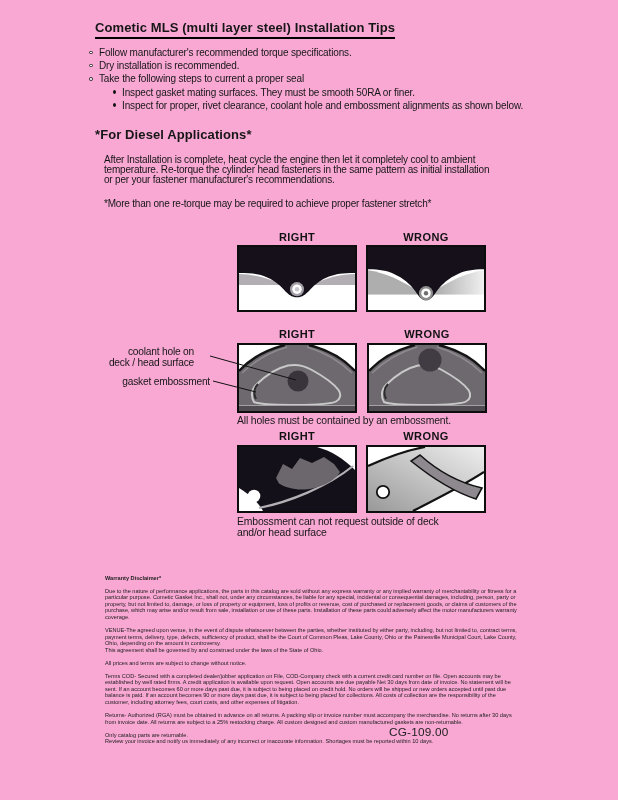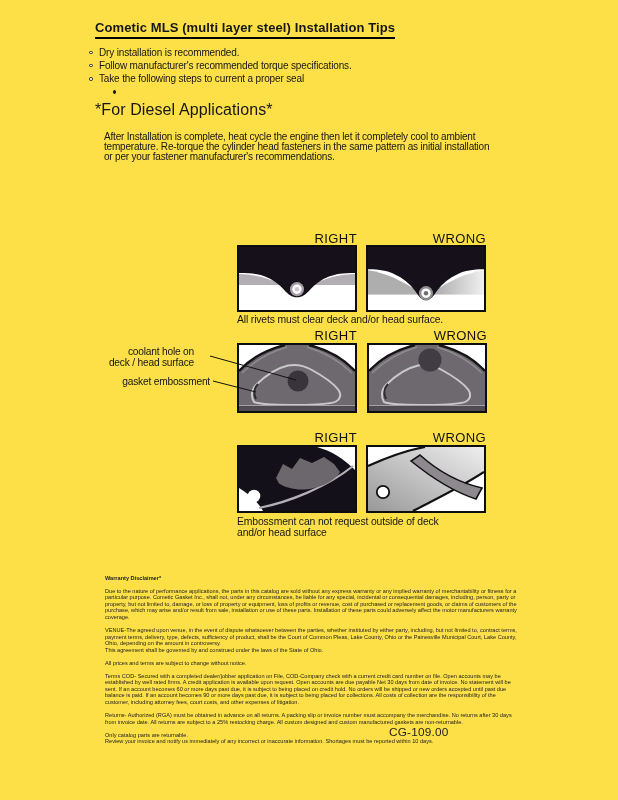--- a/index.html
+++ b/index.html
@@ -1,34 +1,34 @@
 <!DOCTYPE html>
 <html><head>
 <meta charset="utf-8">
 <style>
   html,body{margin:0;padding:0;background:#fff;}
-  .page{position:relative;width:618px;height:800px;background:#fde047;overflow:hidden;
+  .page{position:relative;width:618px;height:800px;background:#f9a8d4;overflow:hidden;
         font-family:"Liberation Sans", sans-serif;color:#161616;}
 
   
   .content{position:absolute;left:88px;top:18px;width:474px;}
   .title{display:inline-block;margin-left:7px;font-size:13px;font-weight:bold;letter-spacing:.1px;
          border-bottom:2px solid #000;padding-bottom:2px;}
   .bullets{margin-top:7px;}
   .bullet{position:relative;font-size:10px;letter-spacing:-.15px;line-height:13.2px;padding-left:11px;}
   .bullet .dot{position:absolute;left:1px;top:4.6px;width:3.6px;height:3.6px;
                border:1px solid #222;border-radius:50%;box-sizing:border-box;background:#fff;}
   .bullet.l2{padding-left:34px;}
   .bullet.l2 .dot{left:25px;width:3.4px;height:3.4px;background:#111;border-color:#111;}
-  .diesel-heading{margin:15px 0 7px 7px;font-size:16px;font-weight:normal;letter-spacing:.1px;}
+  .diesel-heading{margin:15px 0 7px 7px;font-size:13px;font-weight:bold;letter-spacing:.1px;}
   .para{margin:9px 0 0 7px;font-size:10px;letter-spacing:-.2px;line-height:10.2px;white-space:pre-line;}
   .para.gap{margin-top:13px;margin-left:16px;}
 
   
-  .dg-header{position:absolute;width:120px;text-align:right;font-size:13px;letter-spacing:.4px;color:#111;}
+  .dg-header{position:absolute;width:120px;text-align:center;font-size:11px;letter-spacing:.4px;color:#111;font-weight:bold;}
   .panel{position:absolute;width:120px;border:2.2px solid #0d0d0d;box-sizing:border-box;background:#fff;}
   .panel svg{display:block;width:100%;height:100%;}
   .caption{position:absolute;left:237px;font-size:10.4px;letter-spacing:-.15px;line-height:11.2px;white-space:pre-line;}
   .ann{position:absolute;text-align:right;font-size:10.2px;letter-spacing:-.2px;line-height:11px;white-space:pre-line;}
   .overlay{position:absolute;left:0;top:0;width:618px;height:800px;pointer-events:none;}
 
   
   .legal{position:absolute;left:105px;top:575px;width:416px;font-size:5.6px;line-height:6.6px;color:#222;}
   .legal .head{font-weight:bold;margin:0 0 6px 0;}
   .legal p{margin:0 0 6.4px 0;white-space:pre-line;}
@@ -36,29 +36,31 @@
   .code{position:absolute;left:389px;top:725px;font-size:11.8px;letter-spacing:.2px;color:#222;}
 </style>
 </head>
 <body>
 
 <div class="page">
 
   <div class="content">
     <div class="title">Cometic MLS (multi layer steel) Installation Tips</div>
     <div class="bullets">
+      <div class="bullet l1"><span class="dot"></span><span>Follow manufacturer's recommended torque specifications.</span></div>
       <div class="bullet l1"><span class="dot"></span><span>Dry installation is recommended.</span></div>
-      <div class="bullet l1"><span class="dot"></span><span>Follow manufacturer's recommended torque specifications.</span></div>
       <div class="bullet l1"><span class="dot"></span><span>Take the following steps to current a proper seal</span></div>
-      <div class="bullet l2"><span class="dot"></span></div>
+      <div class="bullet l2"><span class="dot"></span><span>Inspect gasket mating surfaces.  They must be smooth 50RA or finer.</span></div>
+      <div class="bullet l2"><span class="dot"></span><span>Inspect for proper, rivet clearance, coolant hole and embossment alignments as shown below.</span></div>
     </div>
     <div class="diesel-heading">*For Diesel Applications*</div>
     <div class="para gap">After Installation is complete, heat cycle the engine then let it completely cool to ambient
 temperature. Re-torque the cylinder head fasteners in the same pattern as initial installation
 or per your fastener manufacturer's recommendations.</div>
+    <div class="para gap">*More than one re-torque may be required to achieve proper fastener stretch*</div>
   </div>
 
   <div class="dg-header" style="left:237px;top:231px;">RIGHT</div>
   <div class="dg-header" style="left:366px;top:231px;">WRONG</div>
 
   <div class="panel" style="left:237px;top:245px;height:67px;">
     <svg viewBox="0 0 116 62" preserveAspectRatio="none">
       <rect width="116" height="62" fill="#ffffff"></rect>
       <path d="M0,26.5 C14,27 27,29.5 42,36.5 L42,37.5 L0,37.5 Z" fill="#b3aeb4"></path>
       <path d="M116,26.5 C102,27 89,29.5 74,36.5 L74,37.5 L116,37.5 Z" fill="#b3aeb4"></path>
@@ -79,21 +81,20 @@
       <rect width="116" height="62" fill="#ffffff"></rect>
       <path d="M0,23 C16,25 34,33 52,45 L52,47 L0,47 Z" fill="#aeaeae"></path>
       <path d="M116,23 C100,25 82,33 64,45 L64,47 L116,47 Z" fill="url(#gw1)"></path>
       <rect x="0" y="47" width="116" height="15" fill="#ffffff"></rect>
       <path d="M0,0 H116 V22 C104,22 97,23.5 90,26.5 C81,30.5 74,36 69,43 C65.5,48.5 62,52.5 58,52.5 C54,52.5 50.5,48.5 47,43 C42,36 35,30.5 26,26.5 C19,23.5 12,22 0,22 Z" fill="#151019"></path>
       <circle cx="58" cy="45.5" r="7" fill="#8e8e8e"></circle>
       <circle cx="58" cy="45.5" r="4.7" fill="#fdfdfd"></circle>
       <circle cx="58" cy="45.5" r="2.2" fill="#6f6f6f"></circle>
     </svg>
   </div>
-  <div class="caption" style="top:314px;">All rivets must clear deck and/or head surface.</div>
 
   <div class="dg-header" style="left:237px;top:328px;">RIGHT</div>
   <div class="dg-header" style="left:367px;top:328px;">WRONG</div>
 
   <div class="ann" style="left:79px;top:346px;width:115px;">coolant hole on
 deck / head surface</div>
   <div class="ann" style="left:93px;top:376px;width:117px;text-align:right;">gasket embossment</div>
 
   <div class="panel" style="left:237px;top:343px;height:70px;">
     <svg viewBox="0 0 116 66" preserveAspectRatio="none">
@@ -120,20 +121,21 @@
       <path d="M70,0 C86,4 103,12 116,26" stroke="#141414" stroke-width="2.4" fill="none"></path>
       <path d="M48,2 C33,6.5 17,14.5 3,28" stroke="#8f8a90" stroke-width="1.6" fill="none"></path>
       <path d="M68,2 C83,6.5 99,14.5 113,28" stroke="#8f8a90" stroke-width="1.6" fill="none"></path>
       <path d="M15,57 C12,52 12,45 17,40 C26,31 38,23 49,20.5 C57,19 64,20 72,24.5 C83,30.5 95,39 99.5,45 C102.5,49.5 101.5,54 97,56.5 C90,60.5 26,61.5 15,57 Z" fill="none" stroke="#c9c9c9" stroke-width="2"></path>
       <path d="M17,54 C14.5,49 15,43 19,39" stroke="#2b2b2b" stroke-width="2" fill="none"></path>
       <circle cx="61" cy="15" r="11.5" fill="#413c43"></circle>
       <line x1="0" y1="60.5" x2="116" y2="60.5" stroke="#a5a0a6" stroke-width="1"></line>
       <rect x="0" y="61" width="116" height="5" fill="#4f4b50"></rect>
     </svg>
   </div>
+  <div class="caption" style="top:415px;">All holes must be contained by an embossment.</div>
 
   <div class="dg-header" style="left:237px;top:430px;">RIGHT</div>
   <div class="dg-header" style="left:366px;top:430px;">WRONG</div>
 
   <div class="panel" style="left:237px;top:445px;height:68px;">
     <svg viewBox="0 0 116 64" preserveAspectRatio="none">
       <rect width="116" height="64" fill="#141019"></rect>
       <path d="M0,41 C10,47 19,55 24,64 L0,64 Z" fill="#ffffff"></path>
       <path d="M78,0 H116 V23 C104,11 92,4 78,0 Z" fill="#ffffff"></path>
       <path d="M20,61 C50,55 88,40 114,19" stroke="#b5b0b6" stroke-width="2.2" fill="none"></path>

